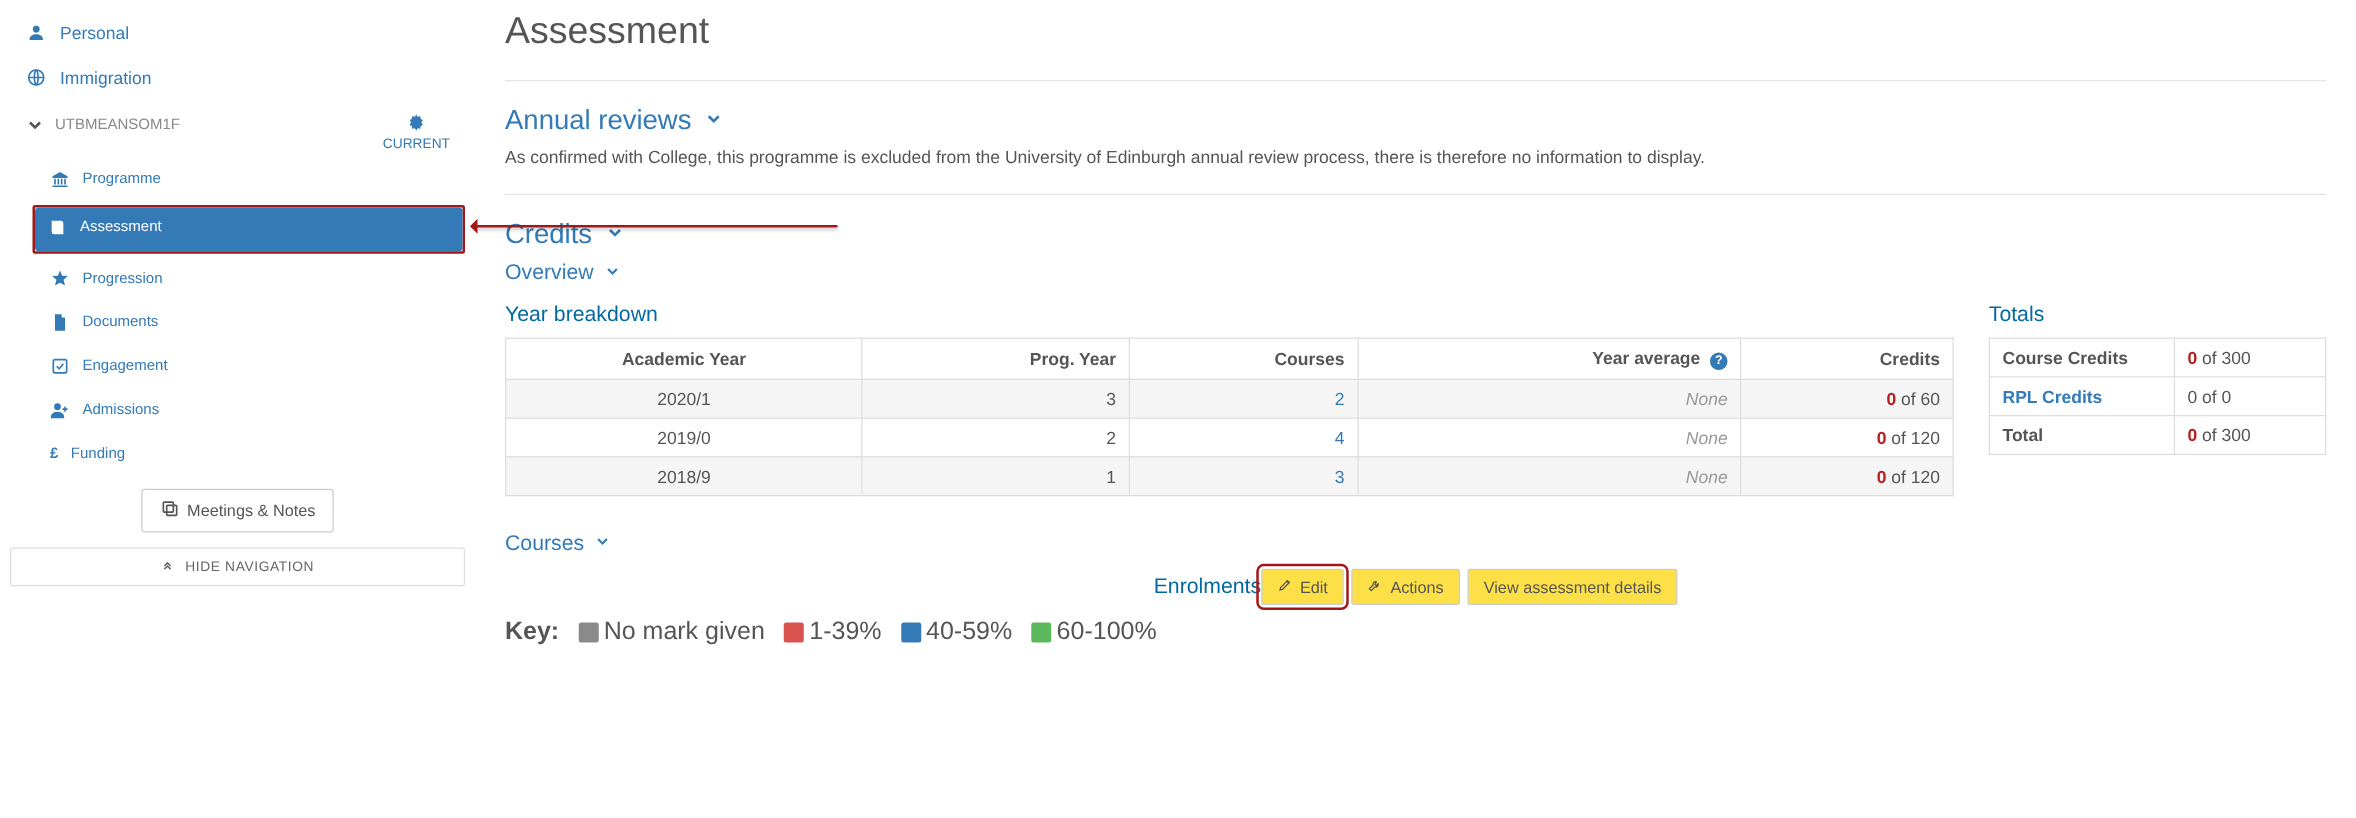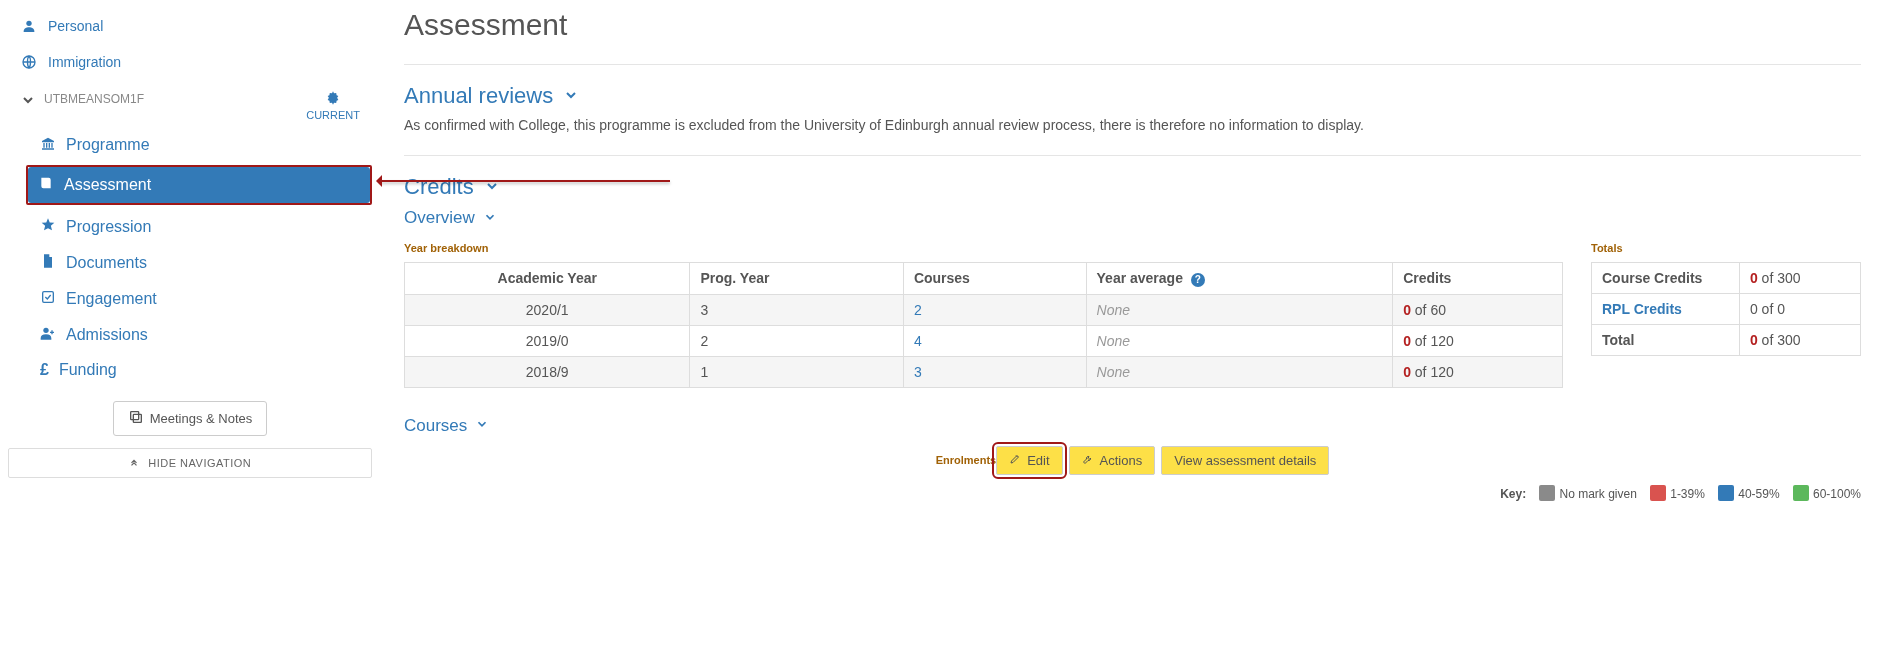--- a/index.html
+++ b/index.html
@@ -38,25 +38,25 @@
     align-items: flex-start;
     color: #333;
   }
   .prog-block .chev { width:16px; color:#555; padding-top:2px; }
   .prog-title { font-weight: 700; font-size: 13px; color:#333; line-height:1.25; flex:1; }
   .prog-code  { font-weight: 400; font-size: 12px; color:#888; margin-top:2px; }
   .current-badge { color:#337ab7; font-size:11px; text-align:center; line-height:1.1; }
   .current-badge .gear { font-size:14px; }
   .sub-list { padding-left: 22px; }
   .sub-item {
-    display:flex; align-items:center; gap:10px;
+    display:flex; align-items:flex-start; gap:10px;
     padding: 8px 10px;
     color:#337ab7; cursor:pointer;
     border-radius:3px;
-    font-size:16px;
+    font-size:12px;
   }
   .sub-item.active {
     background:#337ab7; color:#fff;
   }
   .highlight-box {
     border: 2.5px solid #a01818;
     border-radius: 2px;
     margin: 2px 0 4px -4px;
     padding: 0;
   }
@@ -76,34 +76,34 @@
   
   .main {
     flex: 1;
     padding: 0 24px 0 24px;
     position: relative;
   }
   h1.page-title { font-size:30px; font-weight:400; color:#555; margin: 8px 0 22px; }
   hr.rule { border:none; border-top:1px solid #e5e5e5; margin: 0 0 18px; }
   .sec-h  { color:#337ab7; font-size:22px; font-weight:400; margin: 6px 0 8px; display:flex; align-items:center; gap:10px; cursor:pointer;}
   .sec-sub{ color:#337ab7; font-size:17px; font-weight:400; margin: 2px 0 10px; display:flex; align-items:center; gap:8px; cursor:pointer;}
-  .plain  { color:#a16207; font-size:11px; font-weight:700; margin: 4px 0 8px; }
+  .plain  { color:#0369a1; font-size:17px; font-weight:400; margin: 4px 0 8px; }
   .body-text { color:#555; margin:0 0 22px; }
   .chev-i { font-size:14px; color:#337ab7; }
 
   .two-col { display:flex; gap:28px; align-items:flex-start; }
   .col-left { flex:1; }
   .col-right{ width:270px; flex:0 0 270px; }
 
   table.tbl {
     width:100%; border-collapse:collapse; font-size:14px;
     border:1px solid #ddd;
   }
   table.tbl th, table.tbl td {
-    border:1px solid #ddd; padding:7px 10px; text-align:left;
+    border:1px solid #ddd; padding:7px 10px; text-align:right;
   }
   table.tbl th { background:#fff; font-weight:600; color:#555; }
   table.tbl th:first-child, table.tbl td:first-child { text-align:center; }
   table.tbl tr.shade td { background:#f5f5f5; }
   .link { color:#337ab7; cursor:pointer; }
   .muted-it { color:#999; font-style:italic; }
   .red-b { color:#b42020; font-weight:700; }
 
   table.totals { width:100%; border-collapse:collapse; border:1px solid #ddd; font-size:14px; }
   table.totals td { border:1px solid #ddd; padding:7px 10px; }
@@ -115,21 +115,21 @@
     margin-top: 6px;
   }
   .btn-group { display:flex; gap:6px; align-items:center; position:relative; }
   .btn {
     display:inline-flex; align-items:center; gap:6px;
     background:#fde047; border:1px solid #ccc; border-radius:2px;
     padding:6px 12px; color:#555; font-size:13px; cursor:pointer;
   }
   .edit-hl { outline:2.5px solid #a01818; outline-offset:2px; }
 
-  .key-row { text-align:right; margin-top:10px; font-size:12px; }
+  .key-row { text-align:left; margin-top:10px; font-size:20px; }
   .swatch { display:inline-block; width:16px; height:16px; vertical-align:-3px; border-radius:2px; margin:0 4px 0 10px;}
   .sw-grey  { background:#8a8a8a; }
   .sw-red   { background:#d9534f; }
   .sw-blue  { background:#337ab7; }
   .sw-green { background:#5cb85c; }
 
   
   .arrow {
     position:absolute; height:2px; background:#a01818;
     box-shadow: 0 2px 3px rgba(0,0,0,0.25);

